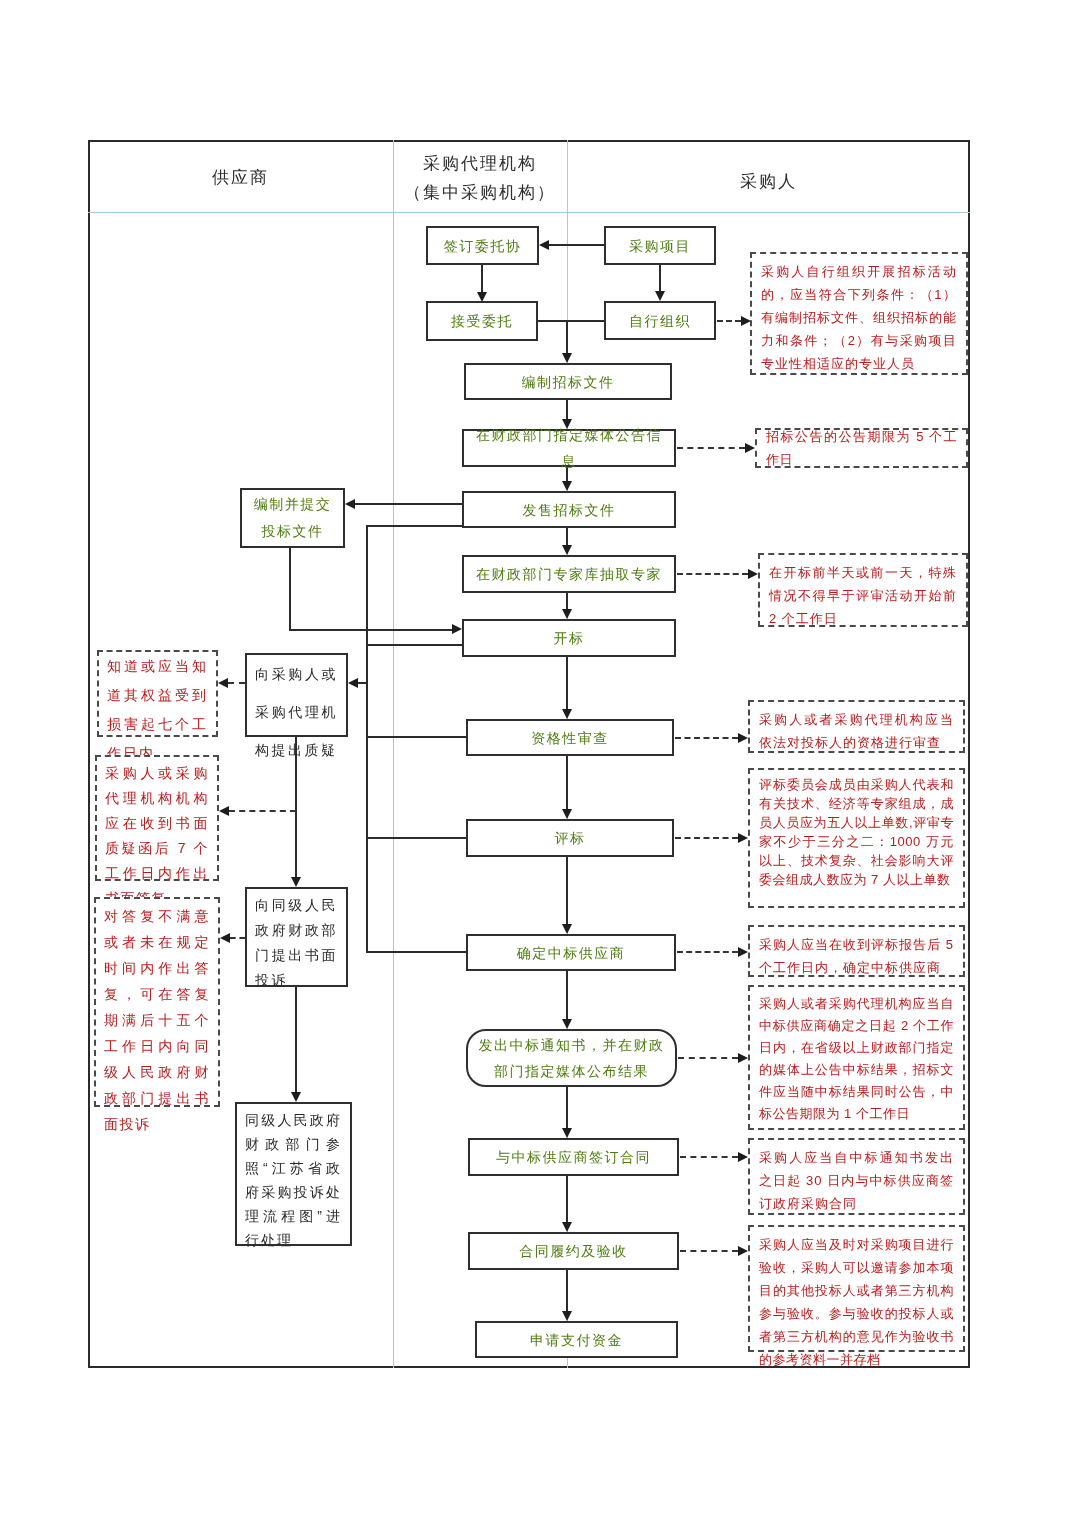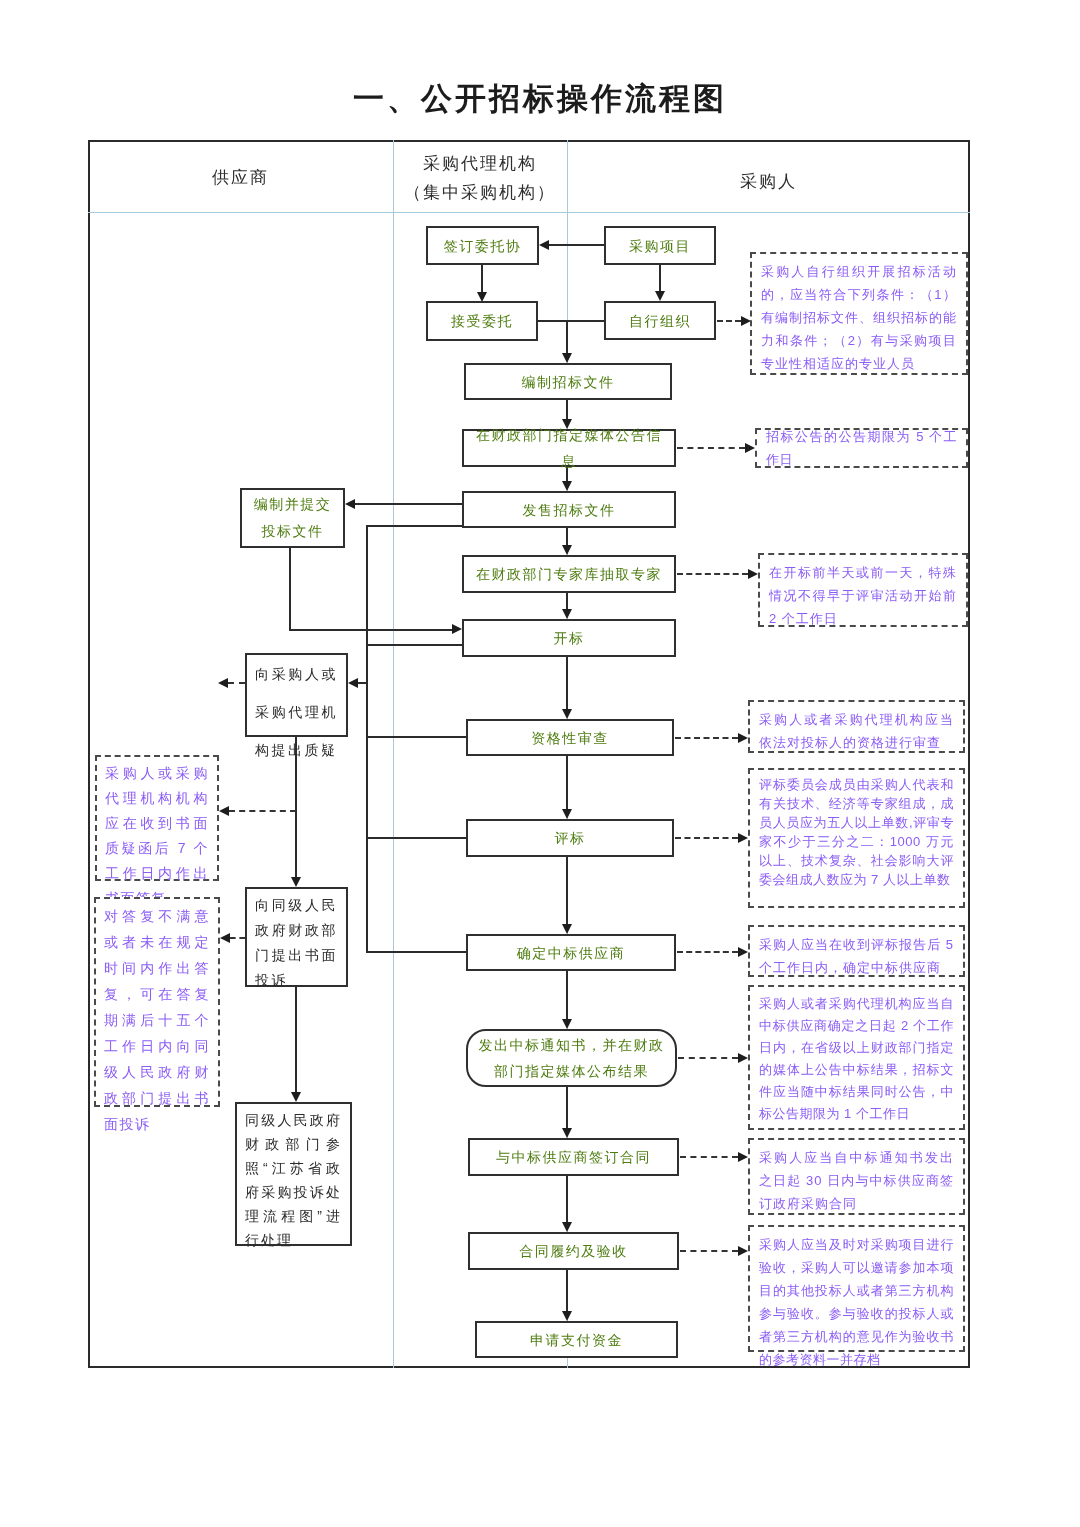--- a/index.html
+++ b/index.html
@@ -14,21 +14,21 @@
   .blueh { position:absolute; left:88px; top:212px; width:882px; height:1px; background:#a6cbe0; z-index:0; }
 
   .colhead { position:absolute; text-align:center; font-size:17px; letter-spacing:2px; color:#2e2e2e; z-index:1; }
 
   .box { position:absolute; background:#fff; border:2px solid #2f2f2f; box-sizing:border-box;
          display:flex; align-items:center; justify-content:center; text-align:center;
          font-size:14px; letter-spacing:1.5px; line-height:26px; color:#4d7c0f; z-index:2; padding:0 6px; }
   .sbox { position:absolute; background:#fff; border:2px solid #2f2f2f; box-sizing:border-box;
           font-size:14px; letter-spacing:2.5px; color:#2b2b2b; z-index:2; text-align:justify; padding:4px 8px; }
   .note { position:absolute; background:#fff; border:2px dashed #4a4a4a; box-sizing:border-box;
-          font-size:13px; letter-spacing:1px; color:#8b5cf6; z-index:2; text-align:justify; padding:6px 9px; line-height:23px; }
+          font-size:13px; letter-spacing:1px; color:#b91c1c; z-index:2; text-align:justify; padding:6px 9px; line-height:23px; }
 
   .hl { position:absolute; height:2px; background:#2b2b2b; z-index:1; }
   .vl { position:absolute; width:2px;  background:#2b2b2b; z-index:1; }
   .hd { position:absolute; height:0; border-top:2px dashed #333; z-index:1; }
   .al { position:absolute; width:0; height:0; border-top:5px solid transparent; border-bottom:5px solid transparent; border-right:10px solid #1d1d1d; z-index:2; }
   .ar { position:absolute; width:0; height:0; border-top:5px solid transparent; border-bottom:5px solid transparent; border-left:10px solid #1d1d1d; z-index:2; }
   .ad { position:absolute; width:0; height:0; border-left:5px solid transparent; border-right:5px solid transparent; border-top:10px solid #1d1d1d; z-index:2; }
 
   
   .b-sign     { left:426px; top:226px; width:113px; height:39px; }
@@ -68,21 +68,20 @@
   .n-winner   { left:748px; top:925px; width:217px; height:52px; }
   .n-notice   { left:748px; top:985px; width:217px; height:145px; line-height:22px; letter-spacing:0.5px; }
   .n-contract { left:748px; top:1138px; width:217px; height:77px; }
   .n-fulfill  { left:748px; top:1225px; width:217px; height:127px; letter-spacing:0.5px; }
 </style>
 </head>
 <body>
 
 <div id="canvas">
 
-  <div class="title">一、公开招标操作流程图</div>
 
   <div class="frame"></div>
   <div class="bluev" style="left:393px;"></div>
   <div class="bluev" style="left:567px;"></div>
   <div class="blueh"></div>
 
   <div class="colhead" style="left:88px; top:166px; width:305px;">供应商</div>
   <div class="colhead" style="left:393px; top:152px; width:174px;">
     <div>采购代理机构</div>
     <div style="margin-top:6px;">（集中采购机构）</div>
@@ -104,20 +103,21 @@
   <div class="box b-notice">发出中标通知书，并在财政部门指定媒体公布结果</div>
   <div class="box b-contract">与中标供应商签订合同</div>
   <div class="box b-fulfill">合同履约及验收</div>
   <div class="box b-payment">申请支付资金</div>
 
   <div class="box b-bid">编制并提交投标文件</div>
   <div class="sbox b-query">向采购人或采购代理机构提出质疑</div>
   <div class="sbox b-handle">同级人民政府财政部门参照“江苏省政府采购投诉处理流程图”进行处理</div>
   <div class="sbox b-complaint">向同级人民政府财政部门提出书面投诉</div>
 
+  <div class="note n-know">知道或应当知道其权益受到损害起七个工作日内</div>
   <div class="note n-reply">采购人或采购代理机构机构应在收到书面质疑函后 7 个工作日内作出书面答复</div>
   <div class="note n-dissat">对答复不满意或者未在规定时间内作出答复，可在答复期满后十五个工作日内向同级人民政府财政部门提出书面投诉</div>
 
   <div class="note n-self">采购人自行组织开展招标活动的，应当符合下列条件：（1）有编制招标文件、组织招标的能力和条件；（2）有与采购项目专业性相适应的专业人员</div>
   <div class="note n-announce">
       <span>招标公告的公告期限为 5 个工作日</span>
     </div>
   <div class="note n-expert">在开标前半天或前一天，特殊情况不得早于评审活动开始前 2 个工作日</div>
   <div class="note n-qual">采购人或者采购代理机构应当依法对投标人的资格进行审查</div>
   <div class="note n-eval">评标委员会成员由采购人代表和有关技术、经济等专家组成，成员人员应为五人以上单数,评审专家不少于三分之二：1000 万元以上、技术复杂、社会影响大评委会组成人数应为 7 人以上单数</div>

